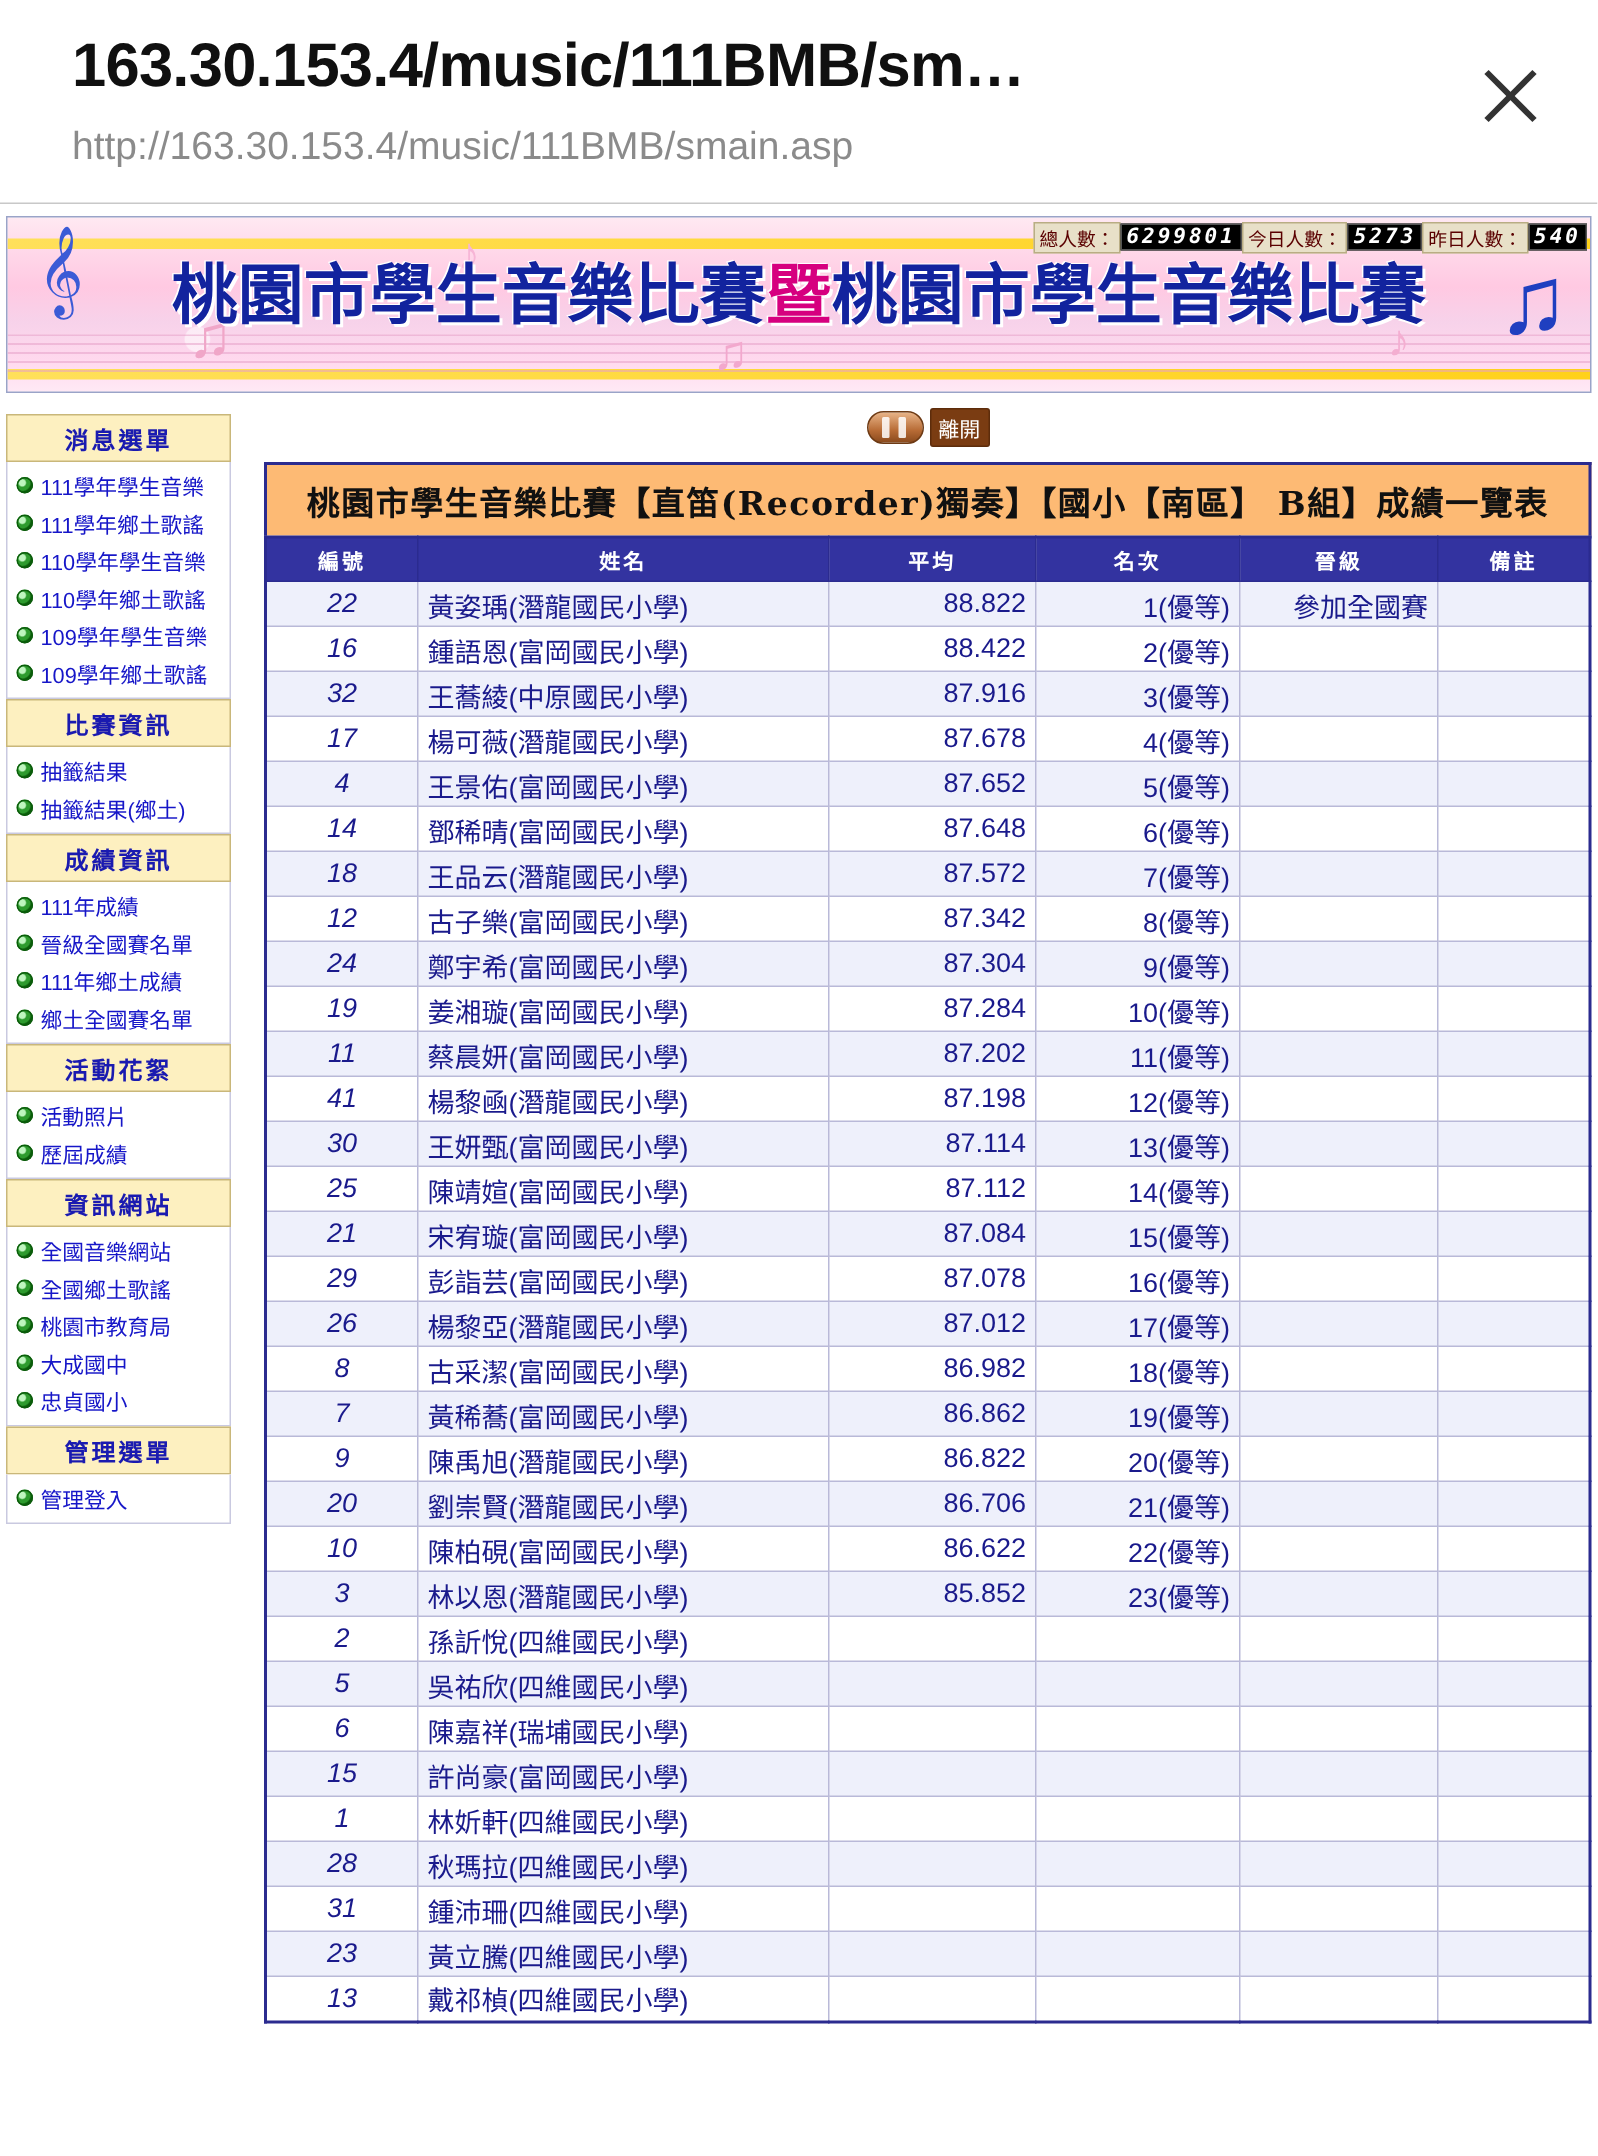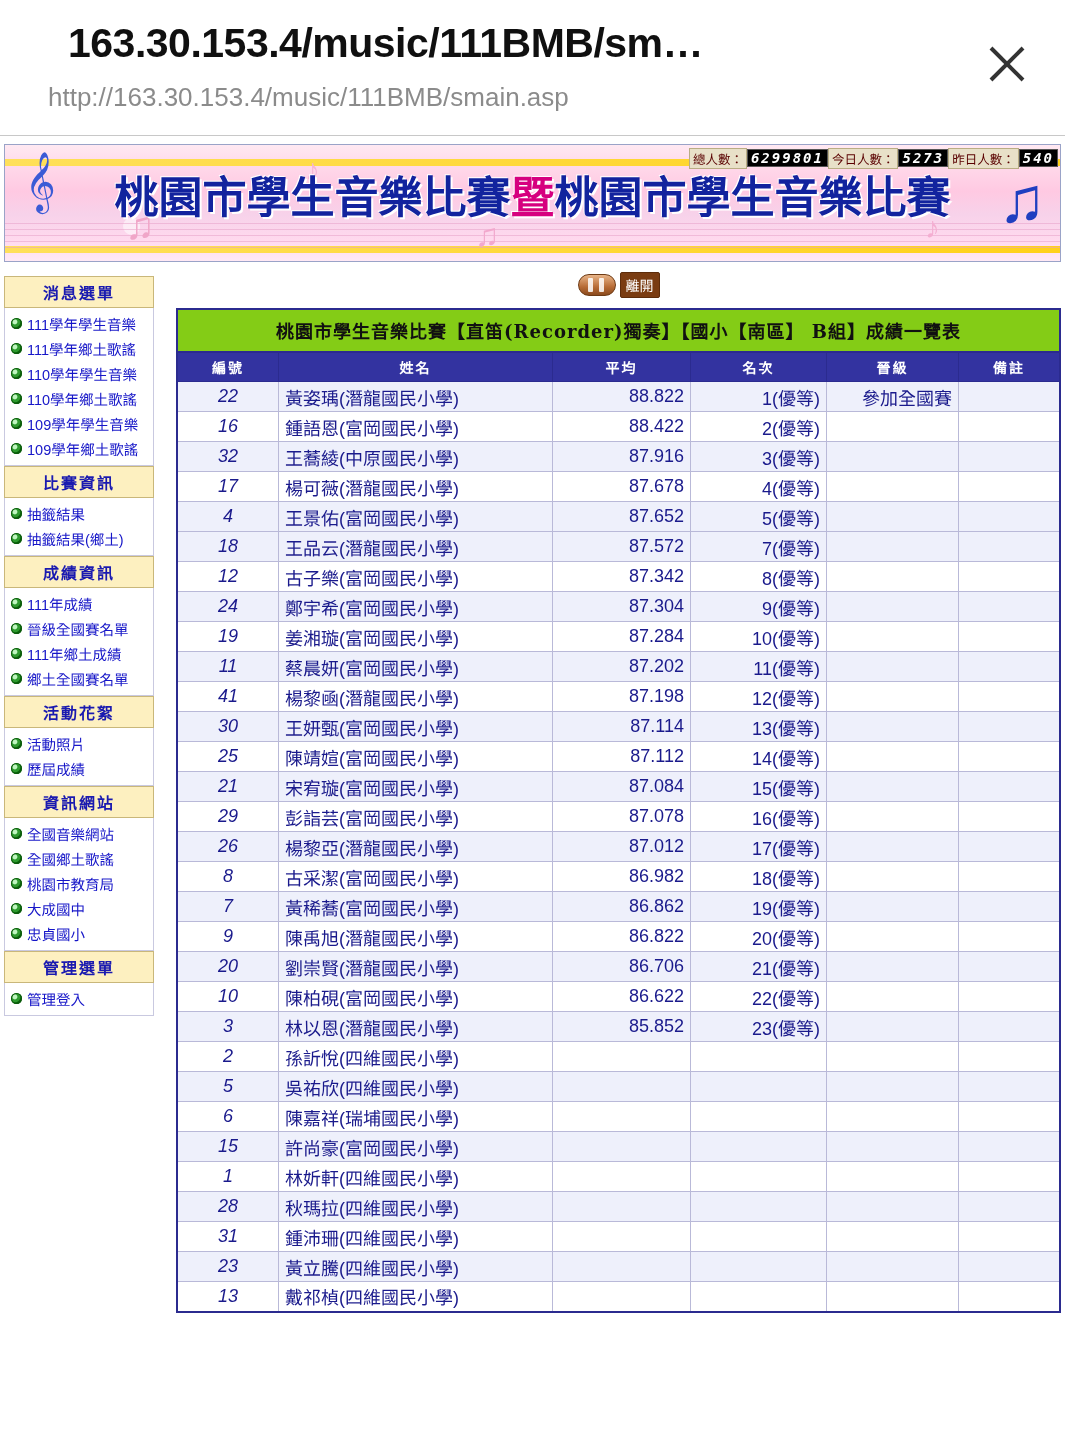--- a/index.html
+++ b/index.html
@@ -17,21 +17,20 @@
     border-bottom: 1px solid #c8c8c8;
   }
   .page-title {
     position: absolute;
     left: 48px; top: 20px;
     font-size: 41px;
     font-weight: bold;
     color: #101010;
     letter-spacing: -0.5px;
     white-space: nowrap;
-    margin-left: 20px;
   }
   .page-url {
     position: absolute;
     left: 48px; top: 82px;
     font-size: 26px;
     color: #8b8b8b;
     white-space: nowrap;
   }
   .close-btn {
     position: absolute;
@@ -221,26 +220,26 @@
   table.result {
     border-collapse: collapse;
     width: 100%;
     background: #fff;
     border: 2px solid #2b2b8f;
   }
   table.result caption {
     caption-side: top;
     border: 2px solid #2b2b8f;
     border-bottom: none;
-    font-size: 18px;
+    font-size: 22px;
     font-weight: bold;
     color: #111;
     padding: 7px 4px 8px 4px;
     letter-spacing: 1px;
-    background: #84cc16;
+    background: #fdba74;
     font-family: "DejaVu Serif", serif;
   }
   table.result th {
     background: #3333a0;
     color: #ffffff;
     font-size: 14px;
     font-weight: bold;
     border: 1px solid #2b2b8f;
     padding: 4px 2px;
     letter-spacing: 2px;
@@ -486,20 +485,28 @@
               <td class="c-note"></td>
             </tr>
             <tr class="alt">
               <td class="c-no">4</td>
               <td class="c-name">王景佑(富岡國民小學)</td>
               <td class="c-avg">87.652</td>
               <td class="c-rank">5(優等)</td>
               <td class="c-adv"></td>
               <td class="c-note"></td>
             </tr>
+            <tr class="plain">
+              <td class="c-no">14</td>
+              <td class="c-name">鄧稀晴(富岡國民小學)</td>
+              <td class="c-avg">87.648</td>
+              <td class="c-rank">6(優等)</td>
+              <td class="c-adv"></td>
+              <td class="c-note"></td>
+            </tr>
             <tr class="alt">
               <td class="c-no">18</td>
               <td class="c-name">王品云(潛龍國民小學)</td>
               <td class="c-avg">87.572</td>
               <td class="c-rank">7(優等)</td>
               <td class="c-adv"></td>
               <td class="c-note"></td>
             </tr>
             <tr class="plain">
               <td class="c-no">12</td>

